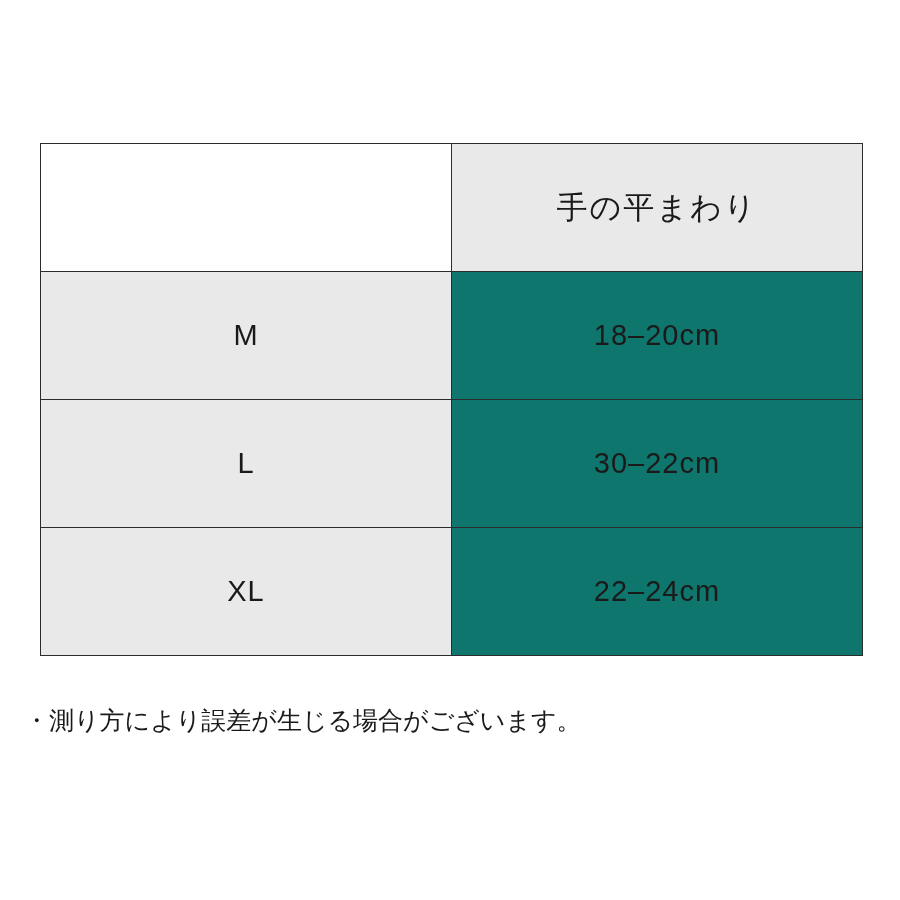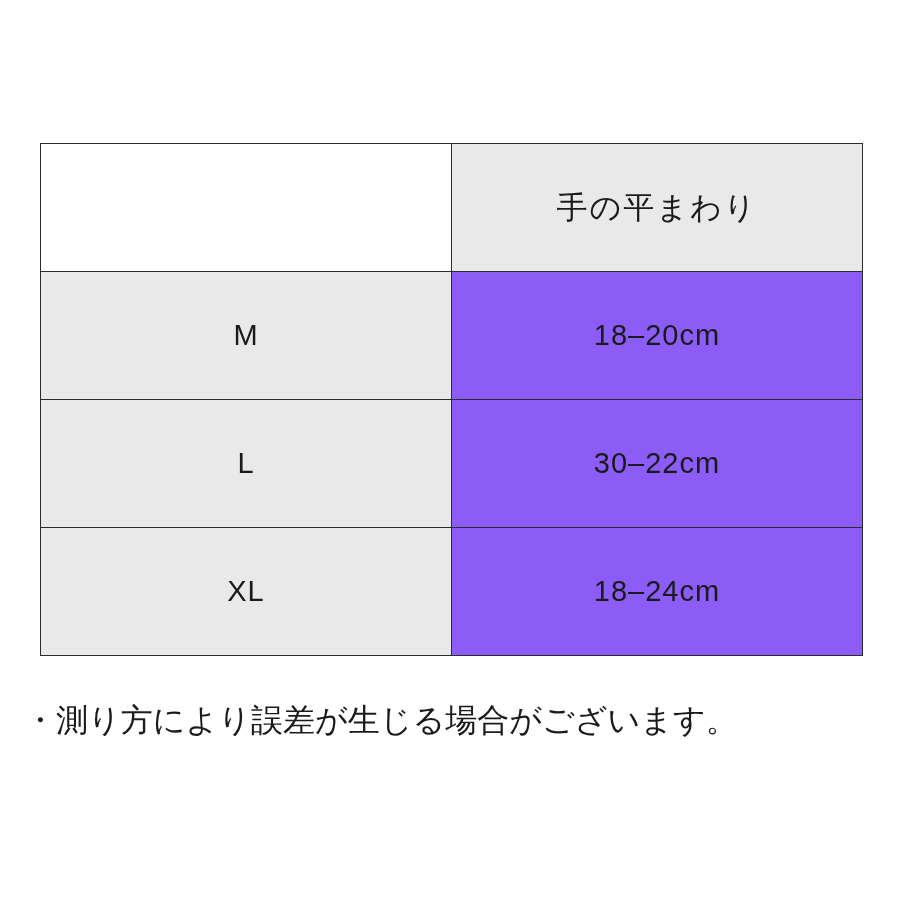--- a/index.html
+++ b/index.html
@@ -51,33 +51,33 @@
     letter-spacing: 2px;
     color: #1a1a1a;
   }
   .cell-size {
     background: #e9e9e9;
     font-size: 29px;
     letter-spacing: 1px;
     color: #1a1a1a;
   }
   .cell-measure {
-    background: #8b5cf6;
+    background: #0f766e;
     font-size: 29px;
     letter-spacing: 1px;
     color: #1a1a1a;
   }
   .notes {
     position: absolute;
     left: 24px;
     top: 700px;
     width: 860px;
   }
   .note-line {
-    font-size: 32px;
+    font-size: 25px;
     line-height: 40px;
     color: #1a1a1a;
     white-space: nowrap;
   }
 </style>
 </head>
 <body>
 
 <div class="page">
 
@@ -90,21 +90,21 @@
       <tr class="data-row">
         <td class="col-label cell-size">M</td>
         <td class="col-value cell-measure">18–20cm</td>
       </tr>
       <tr class="data-row">
         <td class="col-label cell-size">L</td>
         <td class="col-value cell-measure">30–22cm</td>
       </tr>
       <tr class="data-row">
         <td class="col-label cell-size">XL</td>
-        <td class="col-value cell-measure">18–24cm</td>
+        <td class="col-value cell-measure">22–24cm</td>
       </tr>
     </tbody>
   </table>
 
   <div class="notes">
     <div class="note-line">・測り方により誤差が生じる場合がございます。</div>
   </div>
 
 </div>
 

